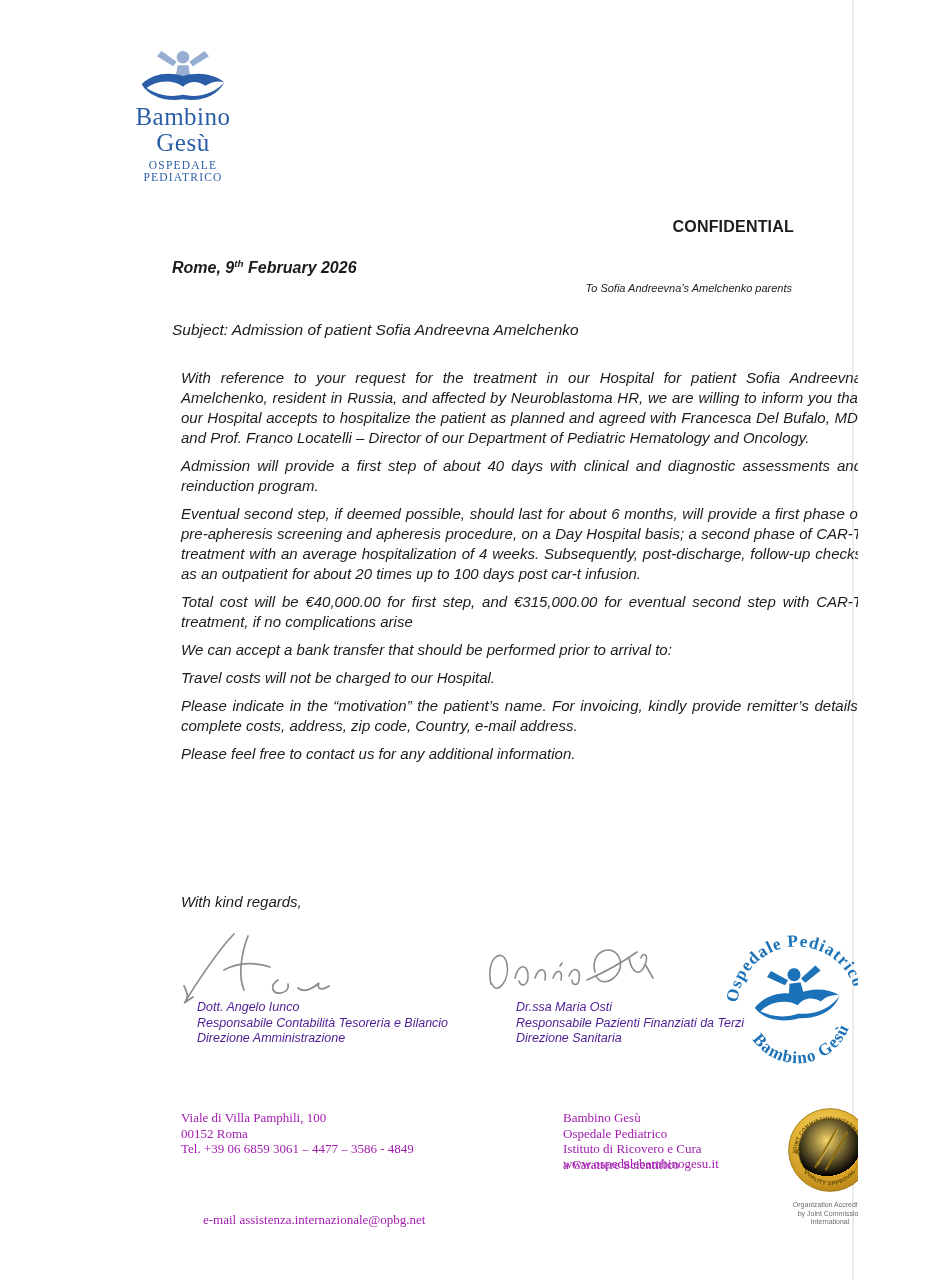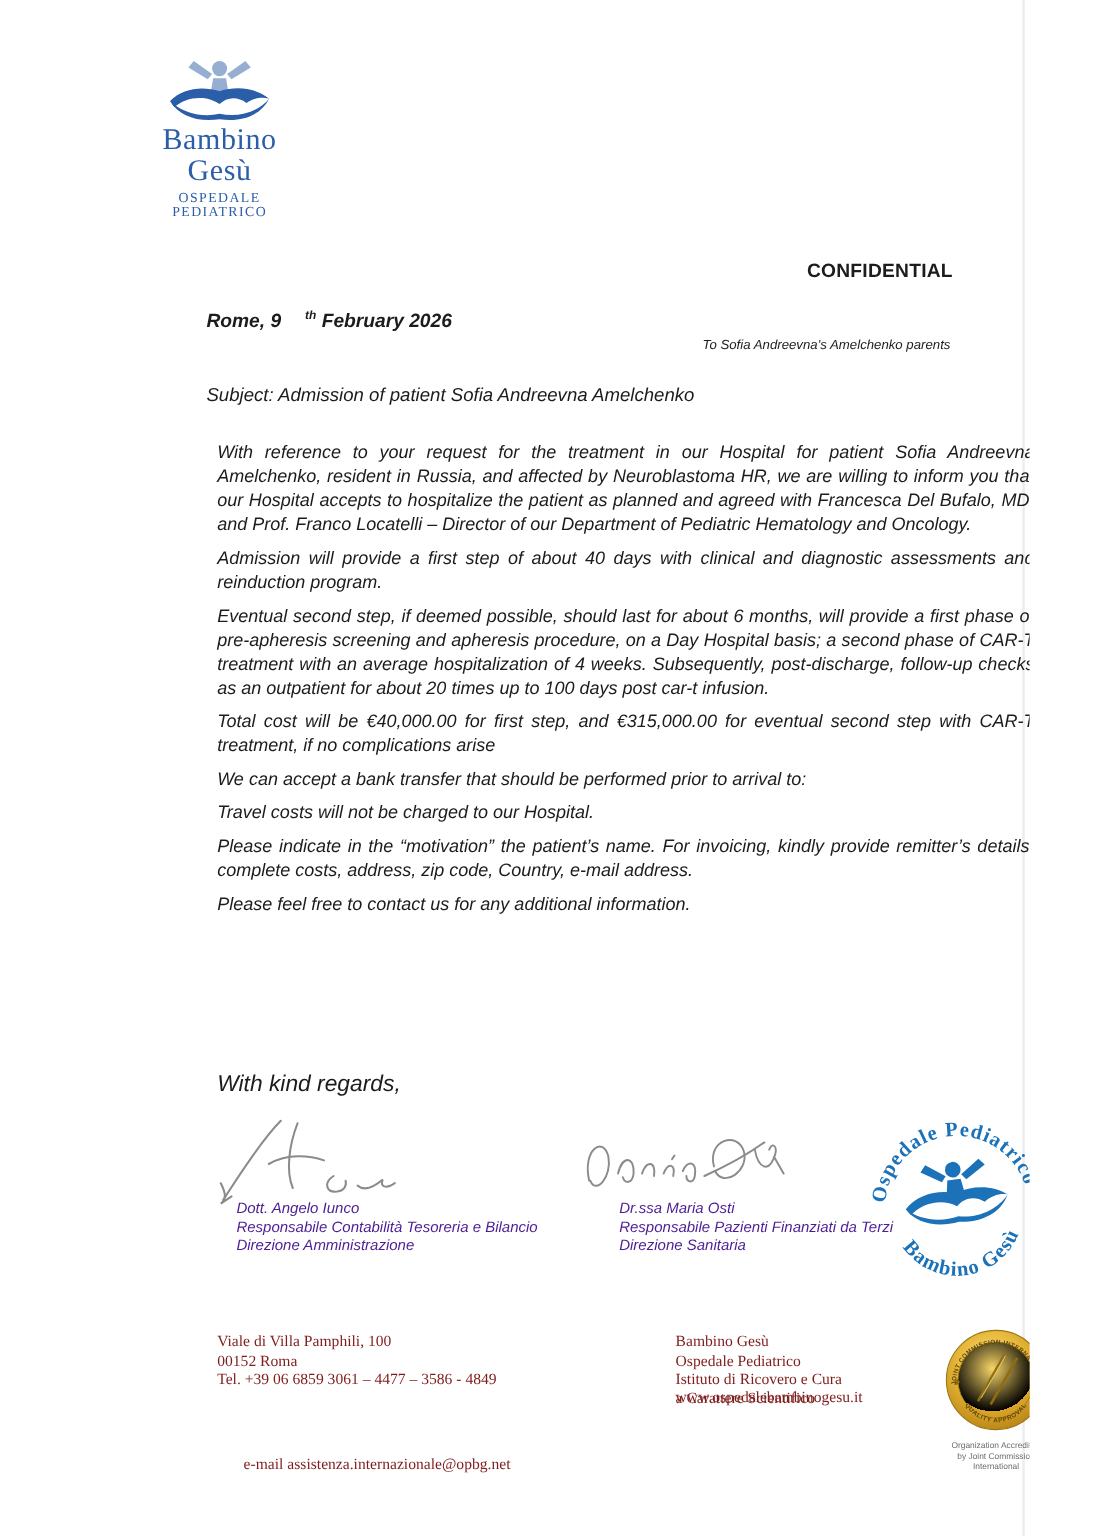--- a/index.html
+++ b/index.html
@@ -16,43 +16,43 @@
   .brand-name { font-family:"Liberation Serif", serif; font-size:25px; color:#2b5ea8;
     letter-spacing:0.5px; line-height:1.05; }
   .brand-sub { font-family:"Liberation Serif", serif; font-size:11.5px; color:#2b5ea8;
     letter-spacing:1.2px; margin-top:2px; }
 
   
   .confidential { position:absolute; top:218px; right:64px; font-weight:bold;
     font-size:16px; letter-spacing:0.2px; }
   .date-line { position:absolute; top:258px; left:172px; font-size:16px;
     font-weight:bold; font-style:italic; }
-  .date-line sup { font-size:0.62em; vertical-align:super;padding-left:20px; }
+  .date-line sup { font-size:0.62em; vertical-align:super; }
   .recipient-line { position:absolute; top:282px; right:66px; font-size:11px;
     font-style:italic; }
   .subject-line { position:absolute; top:321px; left:172px; font-size:15.5px;
     font-style:italic; }
 
   
   .letter-body { position:absolute; top:368px; left:181px; width:681px;
     font-size:15px; font-style:italic; line-height:20px; text-align:justify; }
   .letter-body p { margin:0 0 8px 0; }
-  .closing { position:absolute; top:893px; left:181px; font-size:19px; font-style:italic; }
+  .closing { position:absolute; top:893px; left:181px; font-size:15px; font-style:italic; }
 
   
   .sig-script { position:absolute; }
   .sig-text { position:absolute; font-family:Liberation Sans, sans-serif;
     font-style:italic; font-size:12.5px; line-height:15.5px; color:#4c1d95; }
 
   
   .stamp { position:absolute; left:723px; top:926px; transform:rotate(-7deg); }
 
   
   .footer-col { position:absolute; font-family:"Liberation Serif", serif;
-    font-size:13px; line-height:15.5px; color:#7f1d1d; }
+    font-size:13px; line-height:15.5px; color:#a21caf; }
   .footer-left { left:181px; top:1110px; }
   .footer-right { left:563px; top:1110px; }
   .footer-email { left:181px; top:1212px;margin-left:22px; }
   .footer-web { left:563px; top:1156px; }
 
   .seal-wrap { position:absolute; left:780px; top:1106px; width:100px; text-align:center; }
   .seal-caption { font-family:"Liberation Sans", sans-serif; font-size:7px;
     line-height:8.5px; color:#6c6c6c; margin-top:3px; }
 </style>
 </head>

